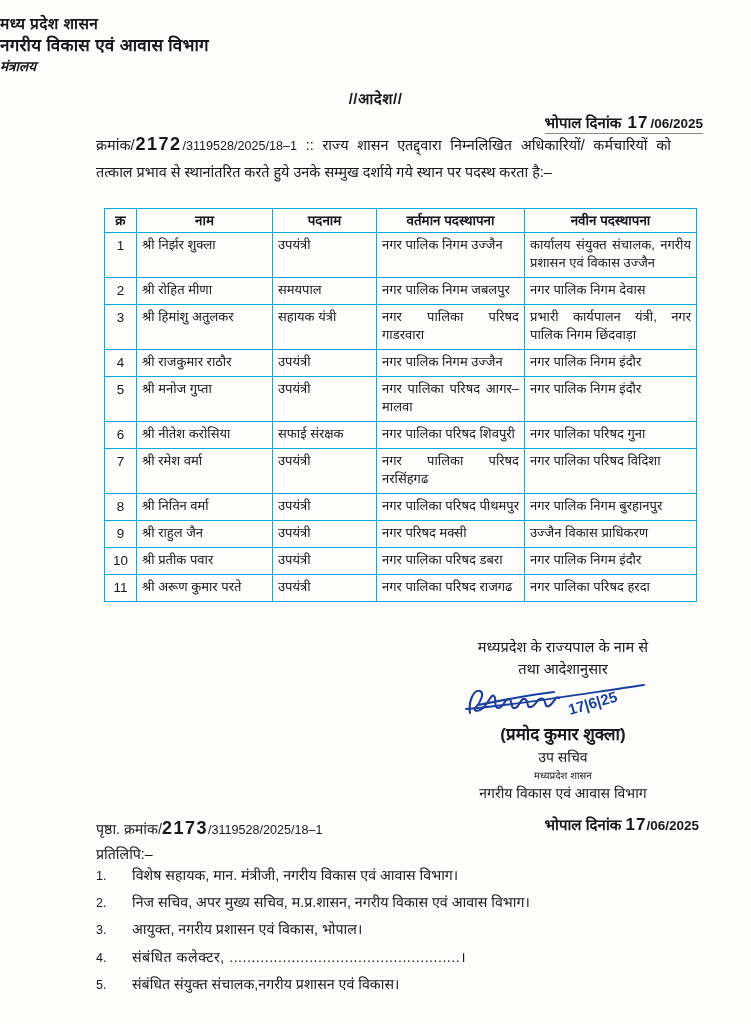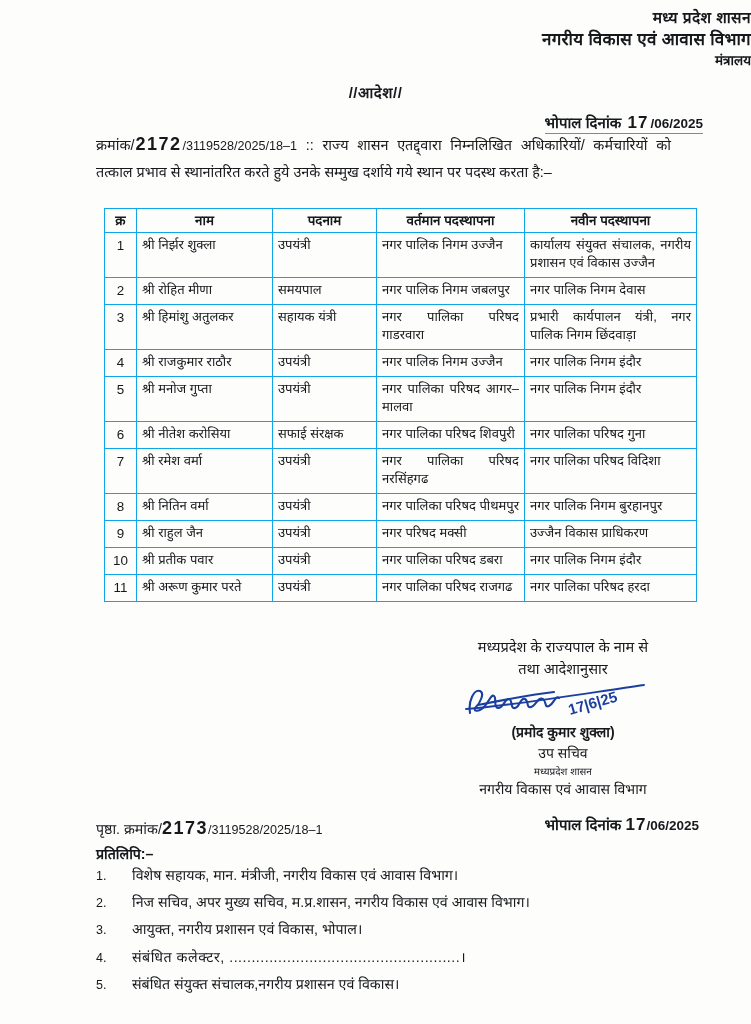--- a/index.html
+++ b/index.html
@@ -14,27 +14,27 @@
     height: 1024px;
     background: #fdfdfc;
     font-family: "Liberation Sans", "DejaVu Sans", sans-serif;
     color: #16181c;
     overflow: hidden;
     box-sizing: border-box;
   }
 
   
   .letterhead {
-    text-align: right;
-    padding-top: 8px;
+    text-align: left;
+    padding-top: 14px;
     line-height: 1.35;
   }
   .lh-line1 { font-size: 15.5px; font-weight: 600; letter-spacing: .4px; }
   .lh-line2 { font-size: 17px; font-weight: 700; letter-spacing: .3px; }
-  .lh-line3 { font-size: 13.5px; font-weight: 600; }
+  .lh-line3 { font-size: 13.5px; font-weight: 600; font-style: italic; }
   .order-tag {
     text-align: center;
     font-size: 15px;
     font-weight: 600;
     margin-top: 12px;
     letter-spacing: .5px;
   }
 
   .place-date {
     position: absolute;
@@ -126,21 +126,21 @@
   }
   .sig-l1 { font-size: 14.6px; }
   .sig-l2 { font-size: 14.6px; margin-bottom: 2px; }
   .sig-scribble {
     position: relative;
     height: 38px;
     margin: 0 auto;
     width: 210px;
   }
   .sig-scribble svg { position: absolute; left: 0; top: 0; }
-  .sig-name { font-size: 14px; font-weight: 600; margin-top: 1px; }
+  .sig-name { font-size: 17px; font-weight: 600; margin-top: 1px; }
   .sig-role { font-size: 14px; }
   .sig-org1 { font-size: 10px; }
   .sig-org2 { font-size: 14px; }
 
   
   .footer-ref {
     position: absolute;
     left: 96px;
     top: 818px;
     font-size: 14.2px;
@@ -164,21 +164,20 @@
     white-space: nowrap;
   }
   .footer-date .hand { font-size: 17px; font-weight: 700; letter-spacing: 1px; }
   .footer-date .num { font-size: 13.5px; }
 
   .copy-label {
     position: absolute;
     left: 96px;
     top: 844px;
     font-size: 14.2px;
-    font-weight: bold;
   }
   .copy-list {
     position: absolute;
     left: 96px;
     top: 866px;
     width: 600px;
     margin: 0;
     padding: 0;
     list-style: none;
     font-size: 14.2px;

